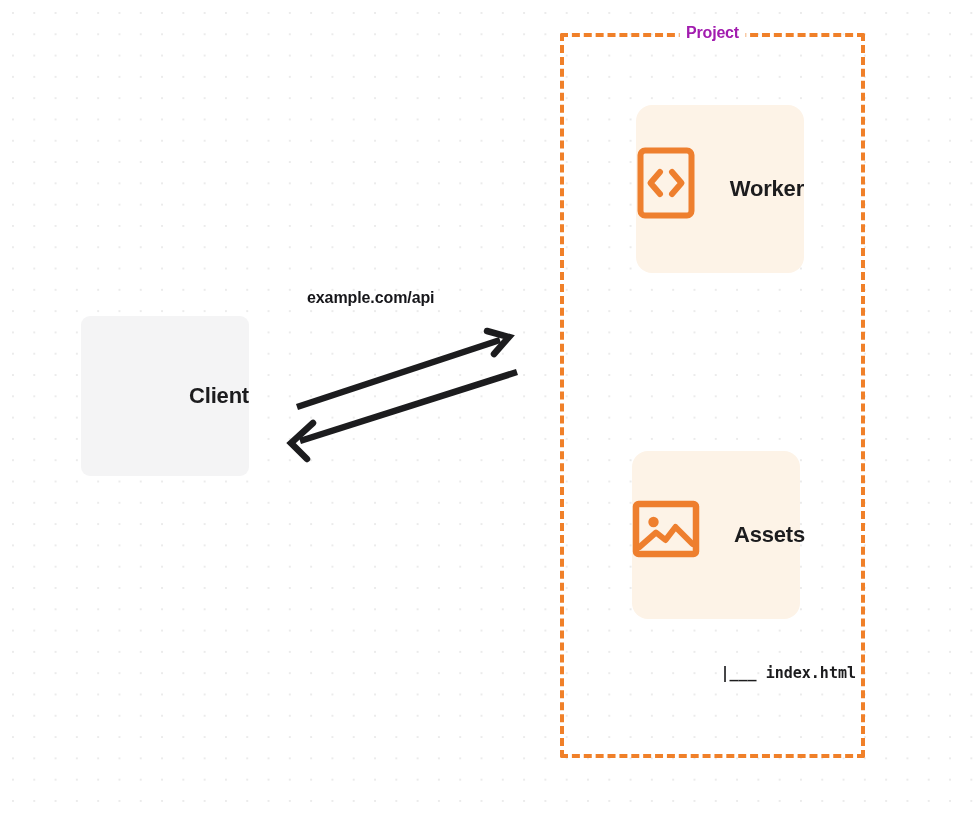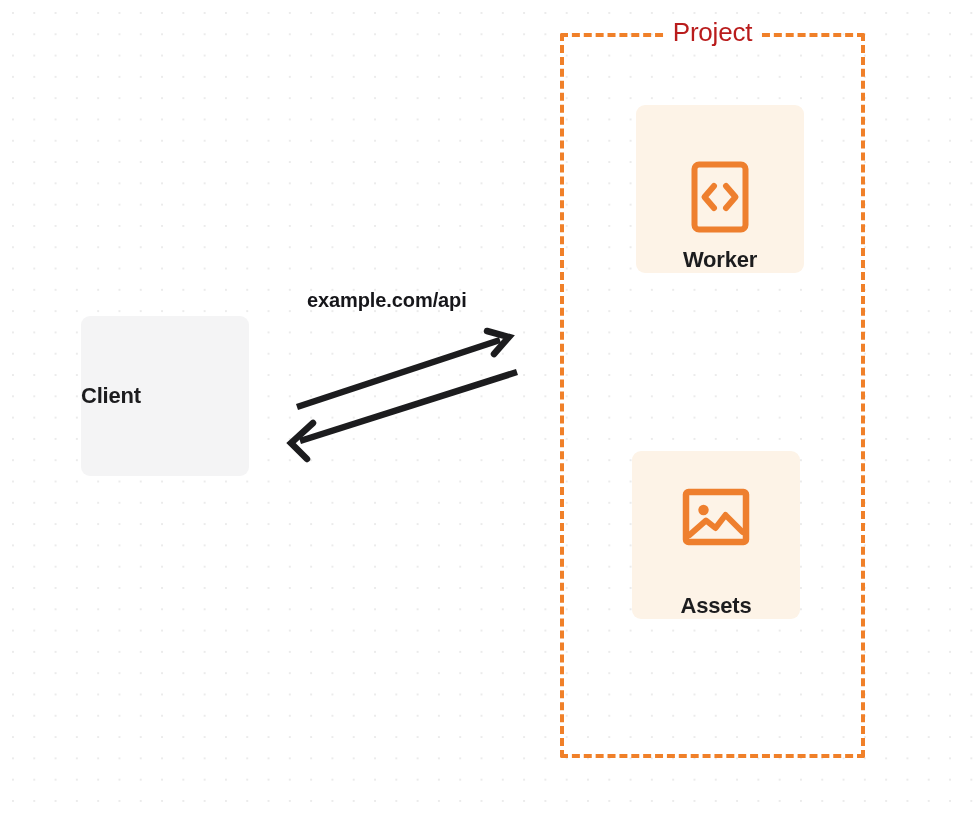--- a/index.html
+++ b/index.html
@@ -28,21 +28,21 @@
   #client-node {
     position: absolute;
     left: 81px;
     top: 316px;
     width: 168px;
     height: 160px;
     background: #f4f4f5;
     border-radius: 9px;
     display: flex;
     align-items: center;
-    justify-content: flex-start;
+    justify-content: flex-end;
   }
   #client-node .node-label {
     font-size: 22px;
     font-weight: 700;
     color: #1c1c1e;
     letter-spacing: -0.2px;
   }
 
   
   #arrows-layer {
@@ -52,21 +52,21 @@
     width: 980px;
     height: 818px;
     pointer-events: none;
   }
 
   
   #request-label {
     position: absolute;
     left: 307px;
     top: 289px;
-    font-size: 20px;
+    font-size: 16px;
     font-weight: 700;
     color: #16161a;
     letter-spacing: -0.1px;
     white-space: nowrap;
   }
 
   
   #project-group {
     position: absolute;
     left: 560px;
@@ -77,36 +77,36 @@
     border: 4px dashed #f08029;
     border-radius: 2px;
   }
   #project-title {
     position: absolute;
     left: 50%;
     top: -4px;
     transform: translate(-50%, -52%);
     background: #ffffff;
     padding: 0 7px;
-    font-size: 26px;
-    font-weight: 400;
-    color: #b91c1c;
+    font-size: 16px;
+    font-weight: 700;
+    color: #a21caf;
     letter-spacing: -0.2px;
     white-space: nowrap;
   }
 
   
   .service-card {
     position: absolute;
     background: #fdf3e7;
-    border-radius: 9px;
+    border-radius: 16px;
     display: flex;
-    flex-direction: column;
+    flex-direction: row;
     align-items: center;
-    justify-content: flex-end;
+    justify-content: space-between;
   }
   #worker-card {
     left: 72px;
     top: 68px;
     width: 168px;
     height: 168px;
   }
   #assets-card {
     left: 68px;
     top: 414px;
@@ -187,17 +187,18 @@
         <svg width="68" height="58" viewBox="0 0 68 58" aria-hidden="true">
           <rect x="4" y="4" width="60" height="50" rx="2.5" ry="2.5" fill="none" stroke="#ee7f2e" stroke-width="6.5"></rect>
           <circle cx="21.5" cy="22" r="5.2" fill="#ee7f2e"></circle>
           <path d="M7.5 47 L24 32.5 L33.5 40 L43.5 27 L60.5 44" fill="none" stroke="#ee7f2e" stroke-width="6" stroke-linecap="round" stroke-linejoin="round"></path>
         </svg>
       </span>
       <span class="card-label">Assets</span>
     </div>
 
     <div id="file-tree">
+      <span class="tree-line">      |___ index.html</span>
       
     </div>
 
   </div>
 </div>
 
 </body></html>

